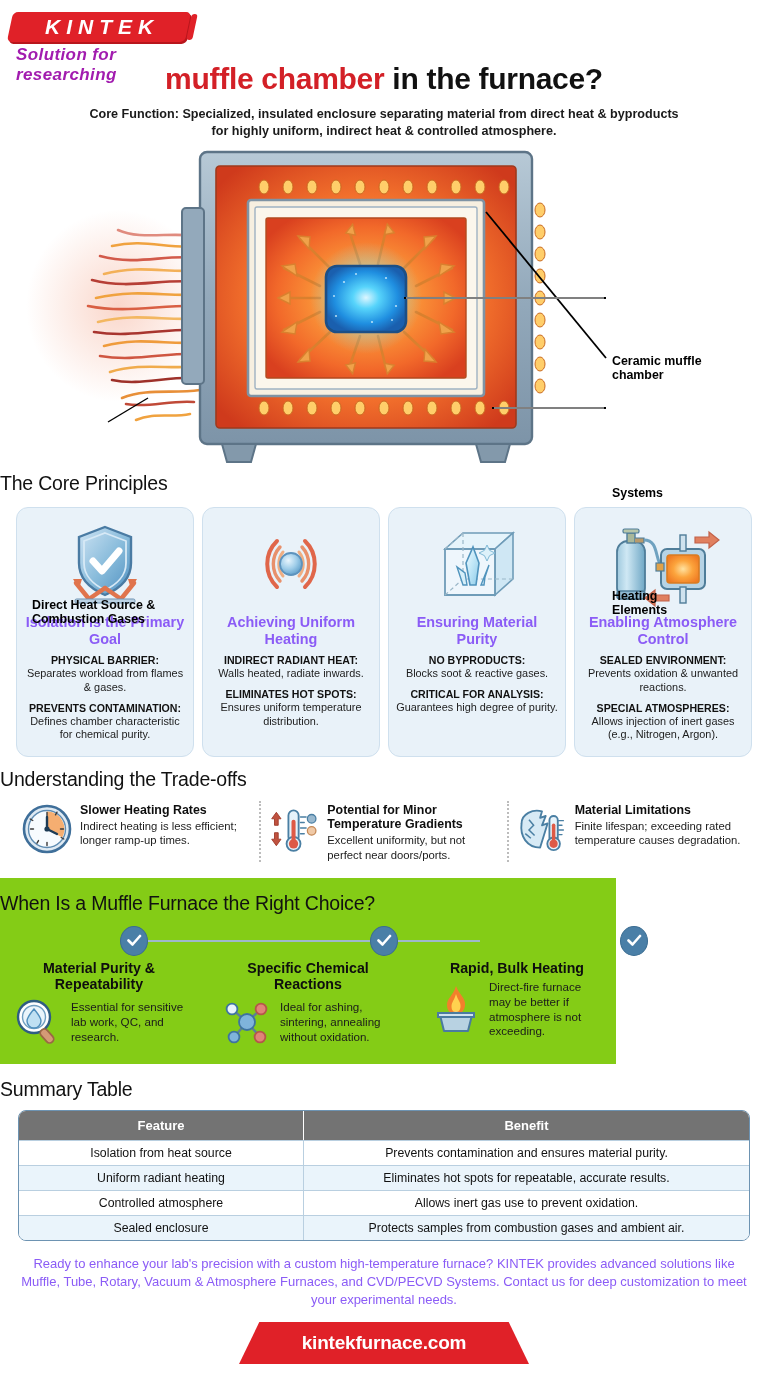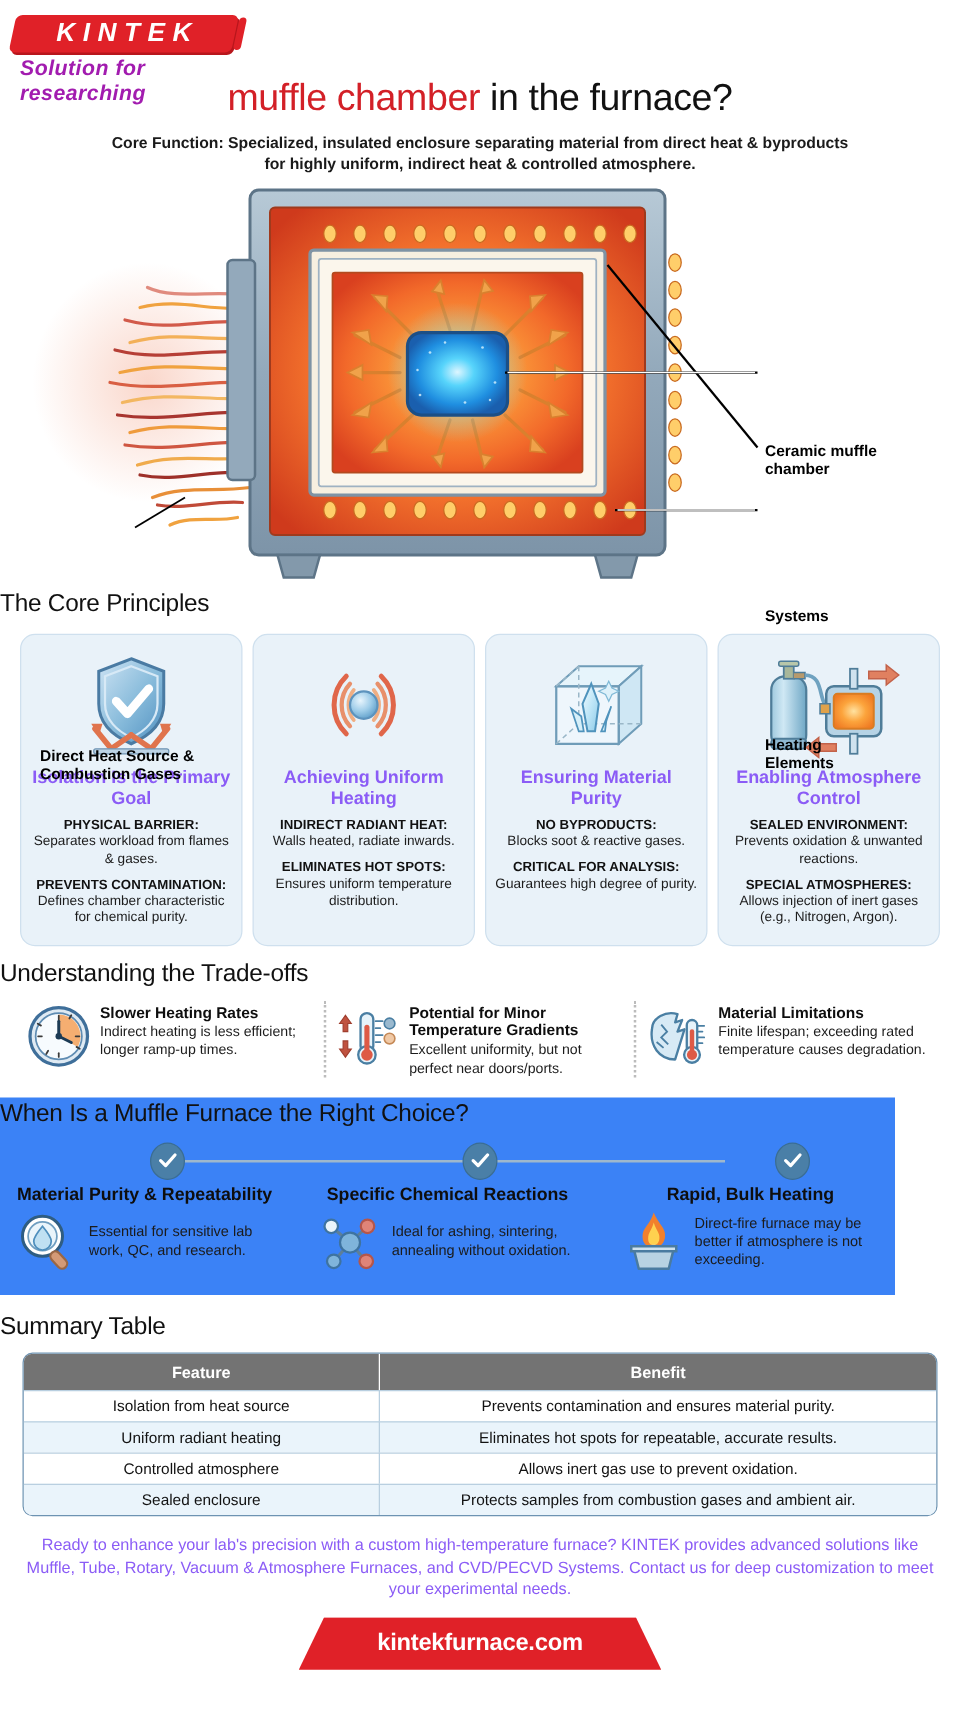--- a/index.html
+++ b/index.html
@@ -33,21 +33,21 @@
     font-family: "Liberation Sans", sans-serif;
   }
   .logo-tag {
     margin-top: 3px; color: #a21caf; font-style: italic; font-weight: 700;
     font-size: 17px; letter-spacing: .4px; padding-left: 6px;
   }
 
   
   .header { padding: 62px 40px 0; text-align: center; }
   .title-l1 { font-size: 30px; font-weight: 700; line-height: 1.16; letter-spacing: -0.3px; }
-  .title-l2 { font-size: 30px; font-weight: 400; line-height: 1.16; letter-spacing: -0.3px; }
+  .title-l2 { font-size: 30px; font-weight: 700; line-height: 1.16; letter-spacing: -0.3px; }
   .title-hl { color: #d32027; }
   .subtitle {
     margin-top: 9px; font-size: 12.6px; line-height: 1.35; font-weight: 700;
     color: #1a1a1a; padding: 0 46px;
   }
 
   
   .hero { position: relative; width: 768px; height: 330px; margin-top: 6px; }
   .hero svg { display:block; }
   .hero-label {
@@ -83,21 +83,21 @@
   
   .tradeoffs { display: flex; padding: 0 14px; margin-top: 10px; }
   .to-item { flex: 1 1 0; display: flex; gap: 7px; padding: 0 7px; align-items: flex-start; }
   .to-item + .to-item { border-left: 2px dotted #bcbcbc; }
   .to-ico { flex: 0 0 auto; width: 52px; height: 56px; display:flex; align-items:center; justify-content:center; }
   .to-txt { padding-top: 2px; }
   .to-title { font-size: 12.4px; font-weight: 700; line-height: 1.15; color:#0e0e0e; }
   .to-body { font-size: 11.3px; line-height: 1.26; margin-top: 2px; color:#1c1c1c; }
 
   
-  .band { background: #3b82f6; width: 716px; padding: 2px 0 16px; margin-top: 16px; }
+  .band { background: #84cc16; width: 616px; padding: 14px 0 16px; margin-top: 16px; }
   .band .sec-head { font-size: 19.5px; }
   .timeline { position: relative; height: 34px; margin: 9px 56px 0; }
   .tl-line { position: absolute; left: 80px; right: 80px; top: 16px; height: 2px; background: #9fb8cc; }
   .tl-dot {
     position: absolute; top: 2px; width: 28px; height: 30px; border-radius: 50%;
     background: #4a7fa7; border: 1px solid #3b6d92;
     display:flex; align-items:center; justify-content:center;
   }
   .tl-dot svg { display:block; }
   .when-cols { display: flex; padding: 0 6px; margin-top: 2px; gap: 23px; }

